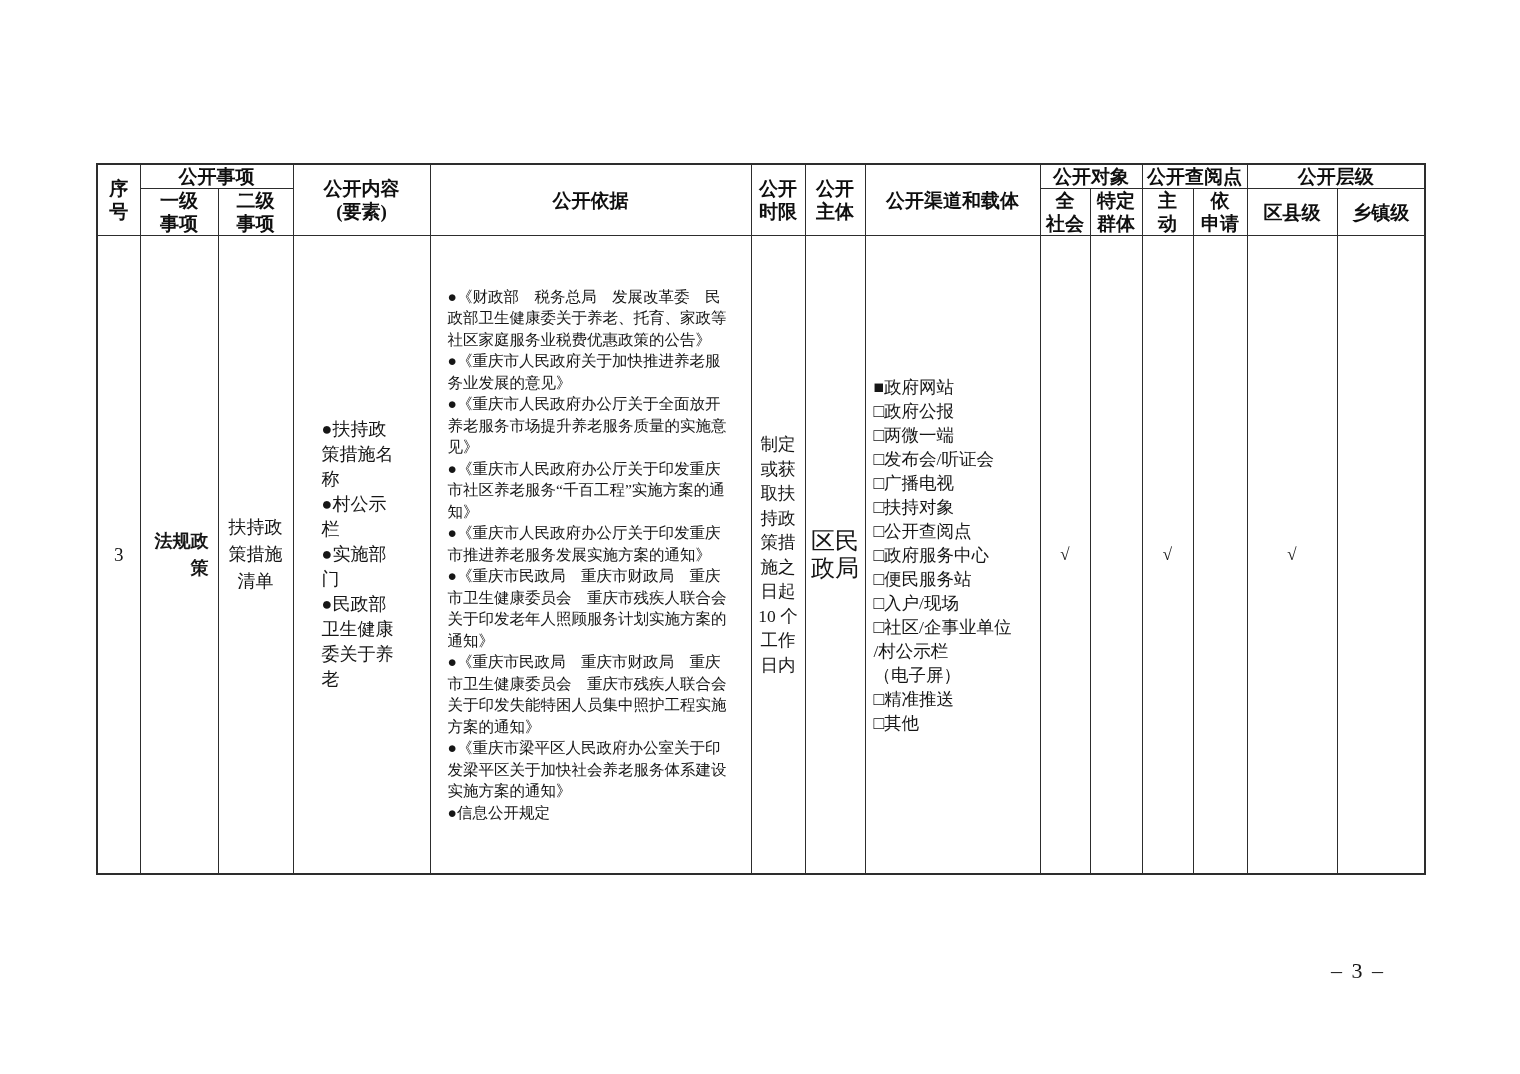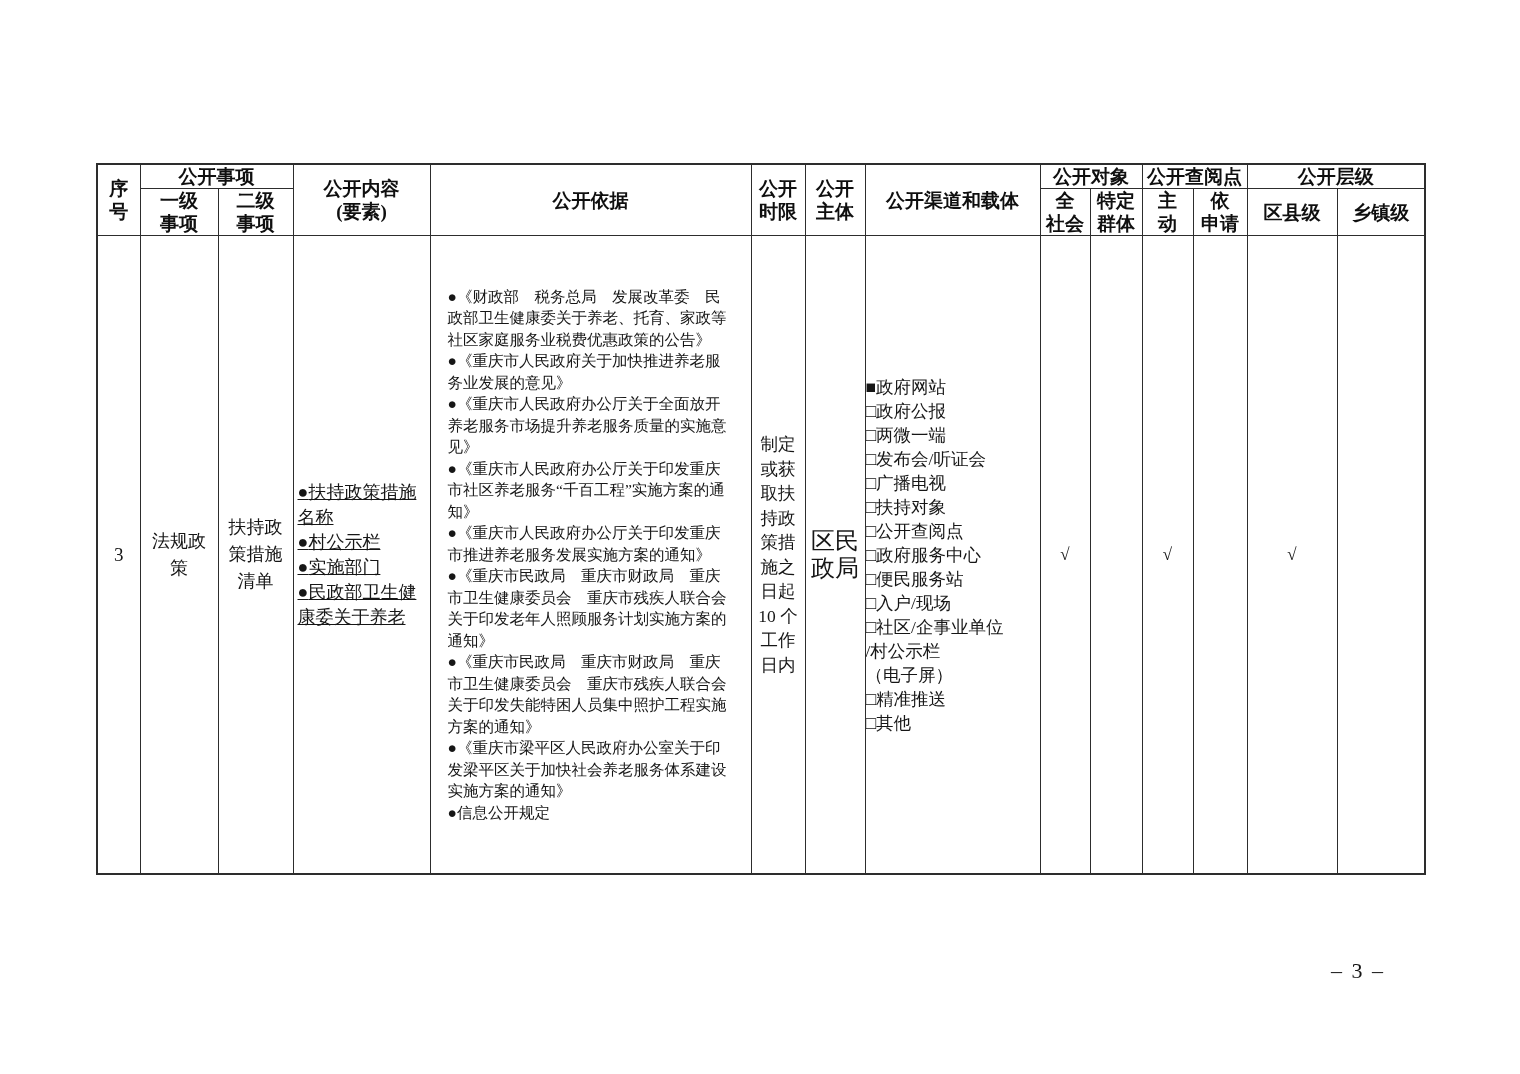--- a/index.html
+++ b/index.html
@@ -16,27 +16,27 @@
   }
   .grid th,.grid td{border:1px solid #2d2d2d;padding:0;vertical-align:middle;overflow:hidden;}
   .grid th{
     font-weight:bold;font-size:19px;line-height:23px;text-align:center;
     white-space:pre-line;color:#0f0f0f;
   }
   tr.r1{height:24px;}
   tr.r2{height:42px;}
   
   td.c-serial{text-align:center;font-size:19px;}
-  td.c-lvl1{font-size:18px;line-height:27px;padding:0 9px;text-align:center;white-space:pre-line;}
+  td.c-lvl1{font-size:18px;line-height:27px;padding:0 9px;text-align:right;white-space:pre-line;font-weight:bold;}
   td.c-lvl2{font-size:18px;line-height:27px;padding:0 9px;text-align:center;white-space:pre-line;}
-  td.c-content{font-size:18px;line-height:25px;padding:0 4px;text-align:left;text-decoration:underline;}
+  td.c-content{font-size:18px;line-height:25px;padding:0 28px;text-align:left;}
   td.c-basis{font-size:15.5px;line-height:21.5px;padding:0 17px;text-align:left;}
   td.c-time{font-size:17.5px;line-height:24.5px;text-align:center;white-space:pre-line;}
   td.c-subject{font-size:24px;line-height:27px;text-align:center;white-space:pre-line;}
-  td.c-channels{font-size:17.5px;line-height:24px;padding:0 0;text-align:left;margin-left:8px;}
+  td.c-channels{font-size:17.5px;line-height:24px;padding:0 8px;text-align:left;margin-left:8px;}
   td.c-mark{text-align:center;font-size:17px;}
   .chan-item{white-space:pre-line;}
   .li,.chan-item{text-align:left;}
   .page-number{
     position:absolute;left:1312px;top:958px;width:92px;text-align:center;
     font-size:22px;letter-spacing:2px;color:#161616;
   }
 </style>
 </head>
 <body>

